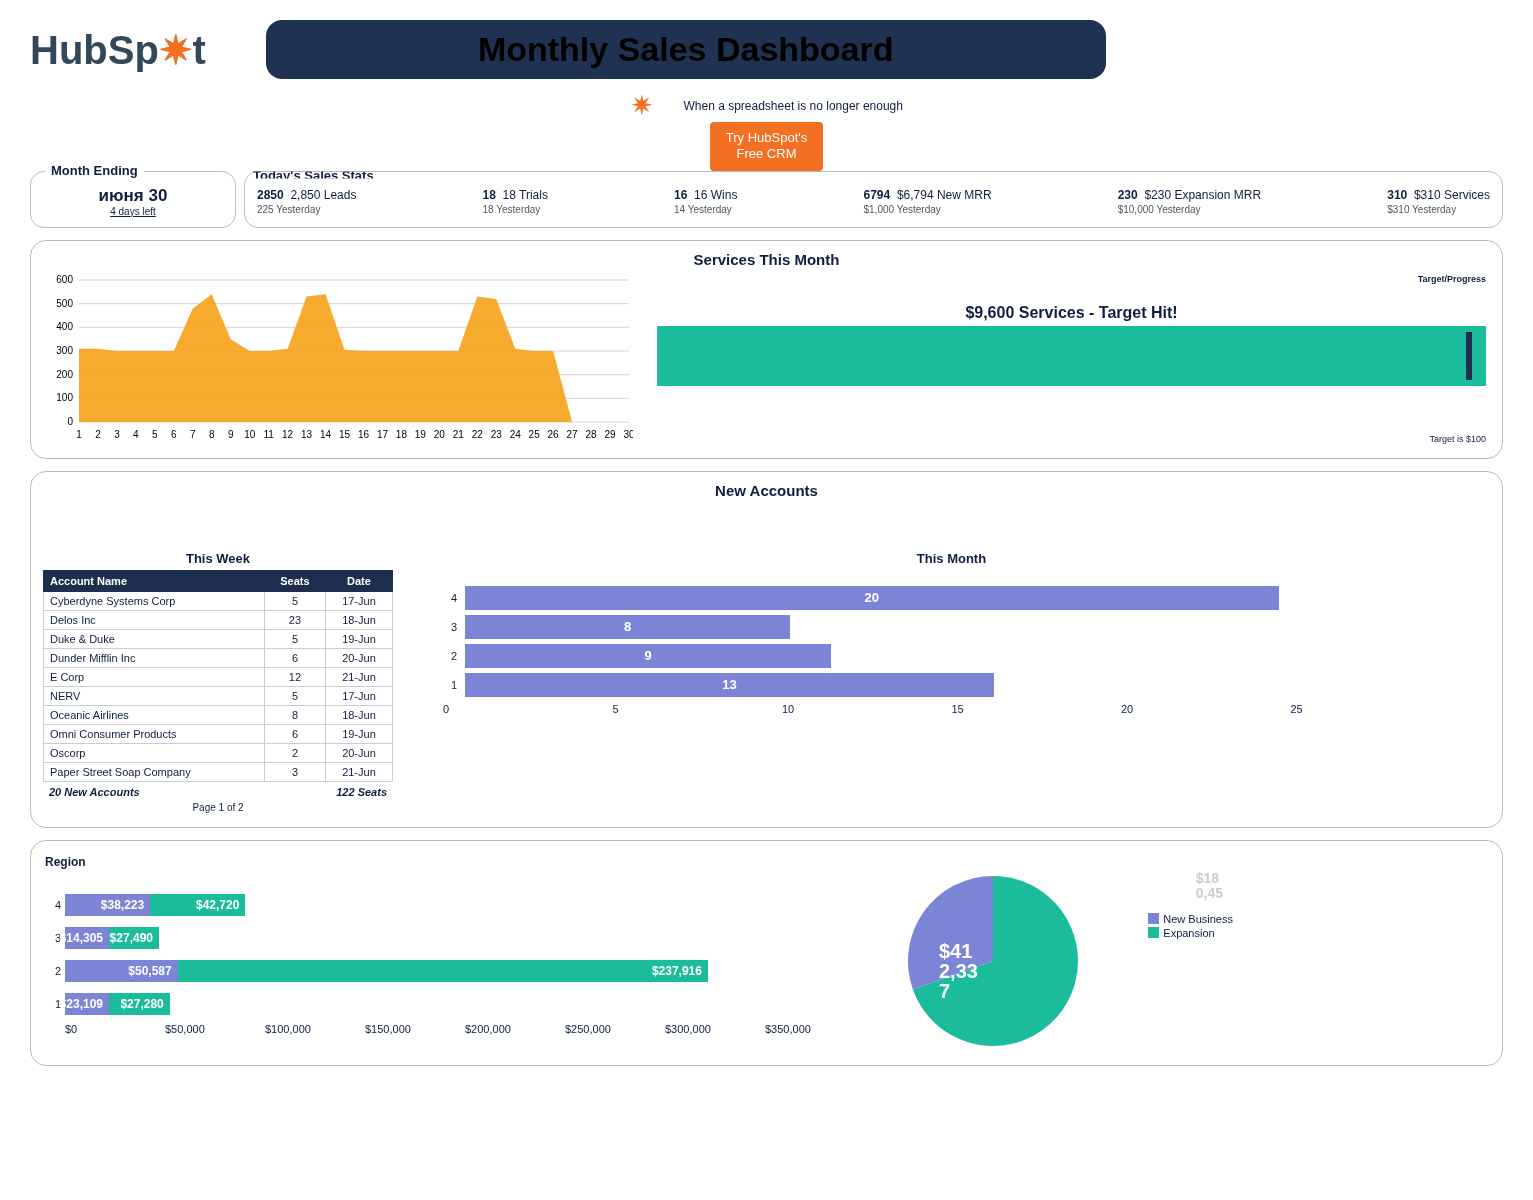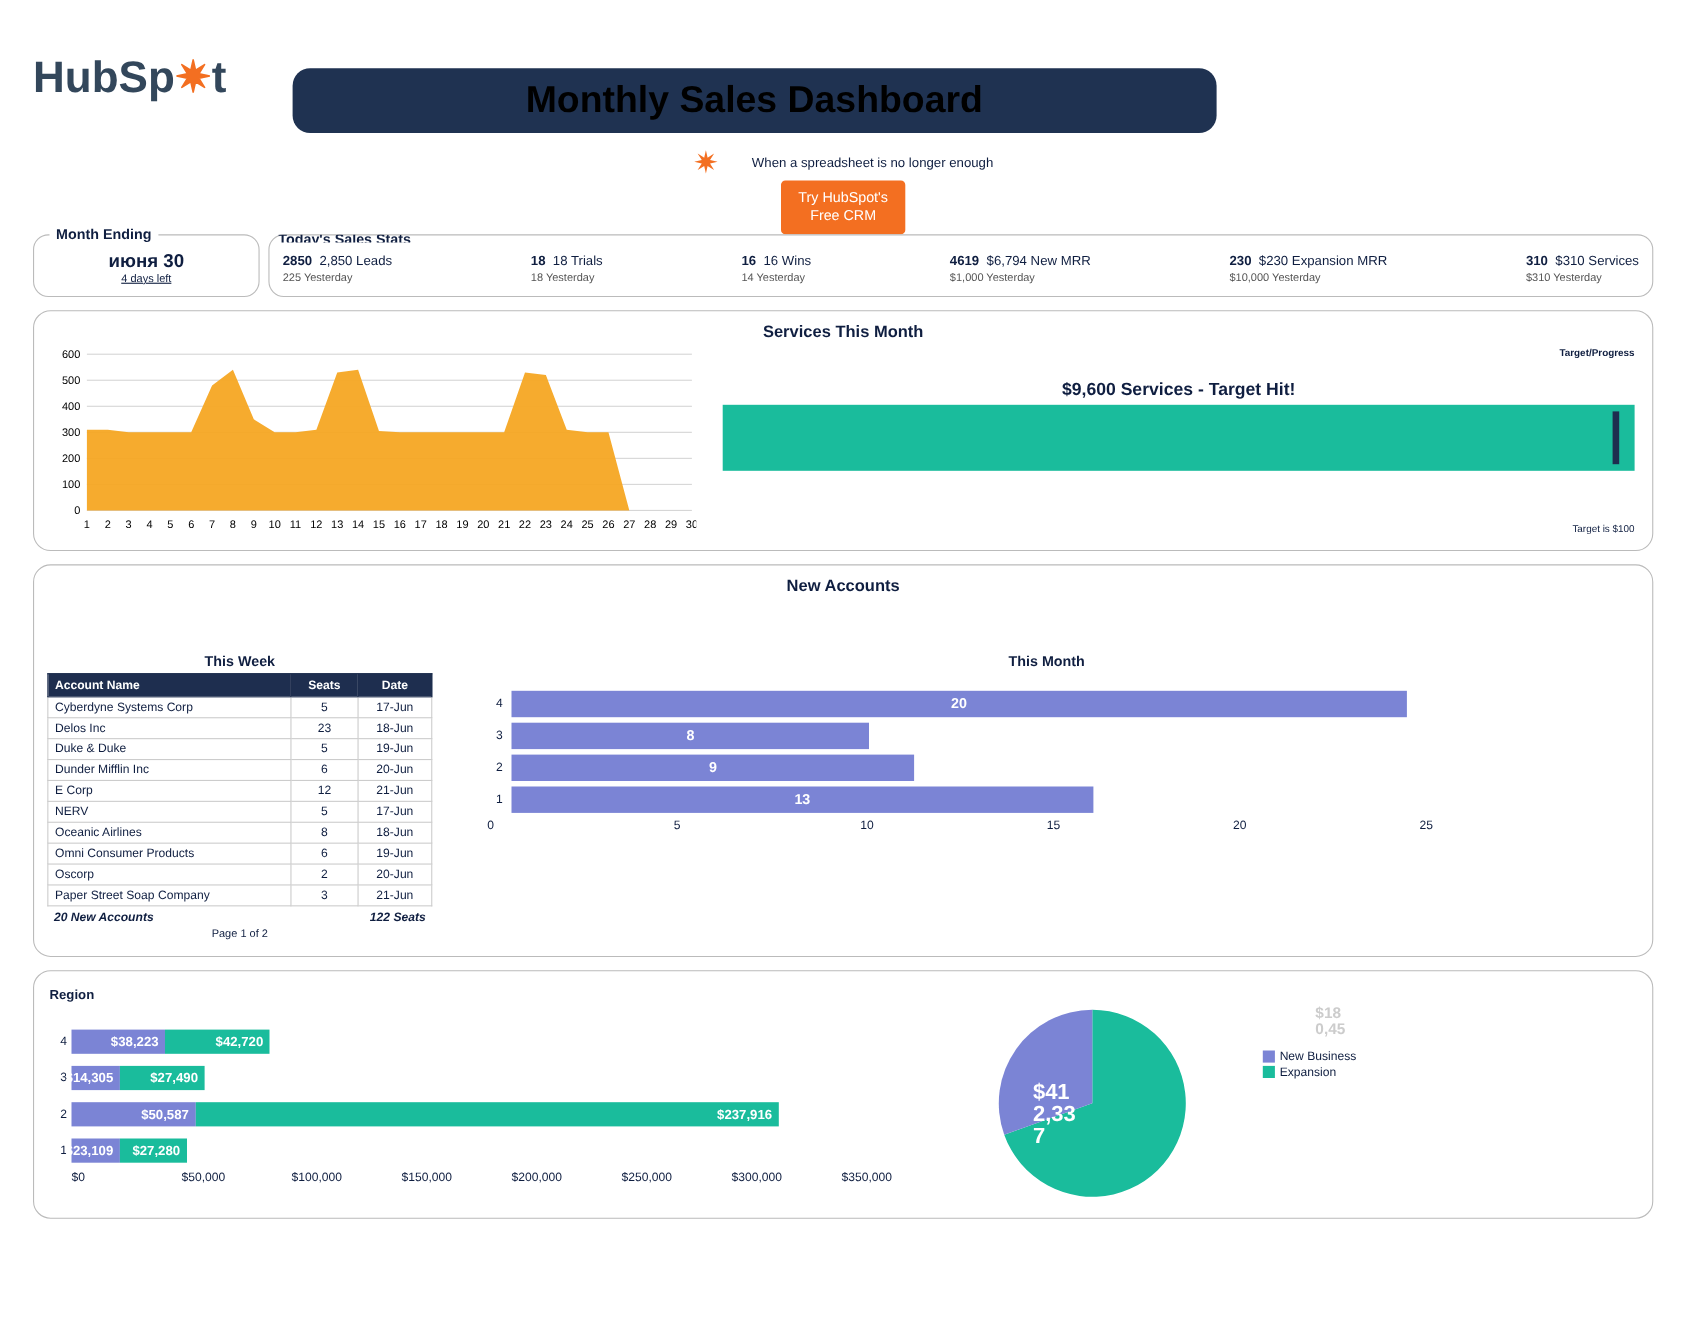--- a/index.html
+++ b/index.html
@@ -15,21 +15,21 @@
     --bar-text:#fff;
     font-family: Arial, Helvetica, sans-serif;
   }
   body{margin:0; padding:20px 30px; width:1533px; box-sizing:border-box; color:var(--ink);}
   
   .top{display:flex; align-items:center; gap:60px; margin-bottom:10px;}
   .logo{font-size:40px; font-weight:700; color:#33475b;}
   .logo .sprocket{color:var(--orange-btn);}
   .title-bar{flex:1; max-width:780px; background:var(--navy); color:#1a2a46; border-radius:14px; padding:10px 30px; text-align:center;}
   .title-bar span{font-size:34px; font-weight:700; color:#0d1529; background:var(--navy);} 
-  .title-bar{color:#0a1020;margin-top:42px;}
+  .title-bar{color:#0a1020;}
   .title-bar{color:#fff;}
   .title-bar .t{color:#111; background:transparent; font-weight:800;}
   .title-bar{background:#22324f;}
   .title-bar .t{color:#000;}
   .title-bar{border-radius:16px;}
   .title-bar .t{color:#000; text-shadow:none;}
   .title-bar{display:flex; justify-content:center; align-items:center;}
   .title-bar .t{font-family:Arial; font-size:34px; font-weight:800; color:#000;}
   
   .title-bar{background:#1f3251;}
@@ -128,21 +128,21 @@
     <span class="lbl">Month Ending</span>
     <div class="month-val">июня 30</div>
     <div class="month-sub">4 days left</div>
   </div>
   <div class="pill stats-row">
     <span class="today-lbl">Today's Sales Stats</span>
 
     <div class="stat"><span class="big">2850</span>&nbsp;&nbsp;<span class="v">2,850 Leads</span><br><span class="sub2">225 Yesterday</span></div>
     <div class="stat"><span class="big">18</span>&nbsp;&nbsp;<span class="v">18 Trials</span><br><span class="sub2">18 Yesterday</span></div>
     <div class="stat"><span class="big">16</span>&nbsp;&nbsp;<span class="v">16 Wins</span><br><span class="sub2">14 Yesterday</span></div>
-    <div class="stat"><span class="big">4619</span>&nbsp;&nbsp;<span class="v">$6,794 New MRR</span><br><span class="sub2">$1,000 Yesterday</span></div>
+    <div class="stat"><span class="big">6794</span>&nbsp;&nbsp;<span class="v">$6,794 New MRR</span><br><span class="sub2">$1,000 Yesterday</span></div>
     <div class="stat"><span class="big">230</span>&nbsp;&nbsp;<span class="v">$230 Expansion MRR</span><br><span class="sub2">$10,000 Yesterday</span></div>
     <div class="stat"><span class="big">310</span>&nbsp;&nbsp;<span class="v">$310 Services</span><br><span class="sub2">$310 Yesterday</span></div>
   </div>
 </div>
 
 <div class="panel">
   <div class="sect-title">Services This Month</div>
   <div class="svc">
     <div class="area">
       <svg id="svc-area" width="590" height="170">
@@ -314,21 +314,21 @@
     <div class="mrr-bars">
       <div id="mrr-bars">
           <div class="barrow">
             <span class="lab">4</span>
             <div class="seg nb" style="width:85.18268571428572px">$38,223</div>
             <div class="seg ex" style="width:95.20457142857144px">$42,720</div>
           </div>
           <div class="barrow">
             <span class="lab">3</span>
             <div class="seg nb" style="width:44px">$14,305</div>
-            <div class="seg ex" style="width:77px">$27,490</div>
+            <div class="seg ex" style="width:50px">$27,490</div>
           </div>
           <div class="barrow">
             <span class="lab">2</span>
             <div class="seg nb" style="width:112.73674285714286px">$50,587</div>
             <div class="seg ex" style="width:530.2128px">$237,916</div>
           </div>
           <div class="barrow">
             <span class="lab">1</span>
             <div class="seg nb" style="width:44px">$23,109</div>
             <div class="seg ex" style="width:60.79542857142857px">$27,280</div>

